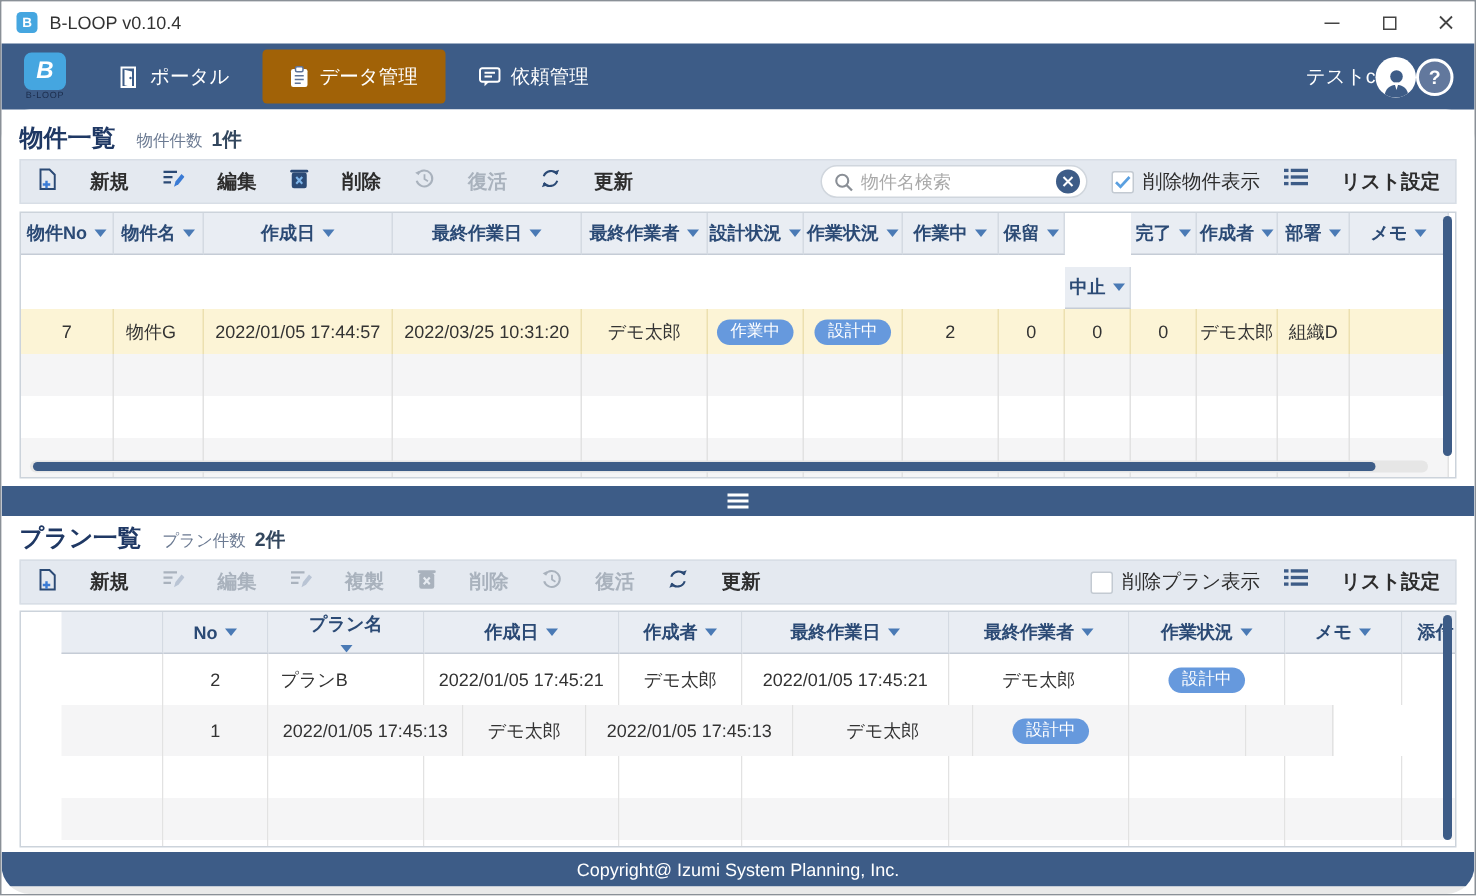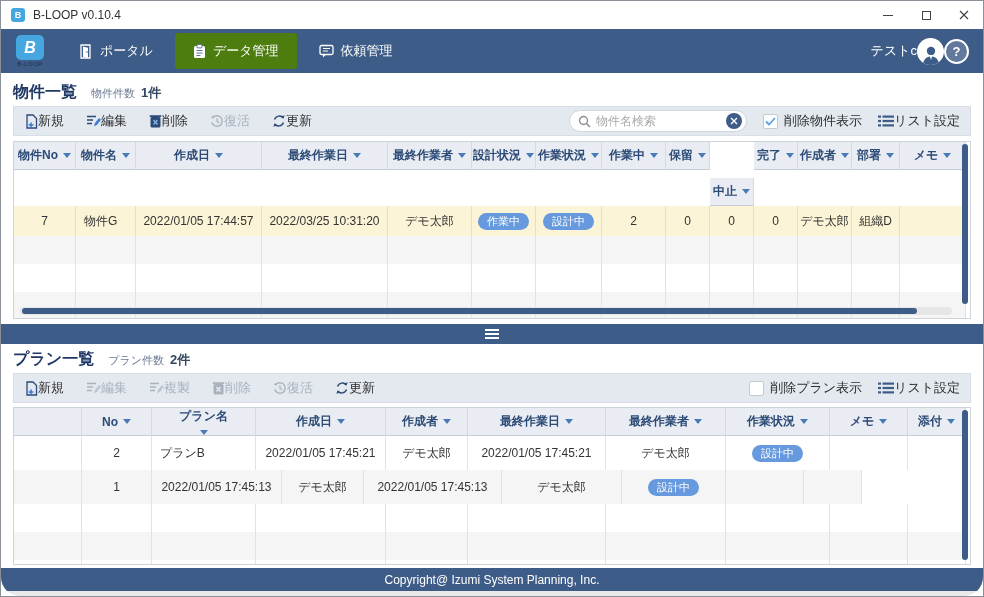--- a/index.html
+++ b/index.html
@@ -19,55 +19,55 @@
   .wc-max { width:9px; height:9px; border:1px solid #444; display:block; }
 
   
   .navbar { height:44px; background:#3d5c87; display:flex; align-items:center; flex:0 0 auto; }
   .logo { width:50px; display:flex; flex-direction:column; align-items:center; margin-left:4px; }
   .logo-square { width:28px; height:25px; background:#45a6e0; border-radius:5px; color:#fff;
                  font-weight:bold; font-size:16px; font-style:italic; display:flex; align-items:center; justify-content:center; }
   .logo-caption { font-size:6px; color:#1b2d4d; letter-spacing:.5px; margin-top:1px; }
   .tabs { display:flex; height:100%; align-items:stretch; margin-left:4px; }
   .tab { display:flex; align-items:center; gap:7px; padding:0 18px; color:#fff; font-size:13px; margin:4px 2px; border-radius:3px; }
-  .tab.active { background:#4d7c0f; }
+  .tab.active { background:#a16207; }
   .nav-right { margin-left:auto; display:flex; align-items:center; margin-right:14px; }
   .user-name { color:#fff; font-size:13px; }
   .avatar { width:27px; height:27px; border-radius:50%; background:#fff; display:flex; align-items:flex-end; justify-content:center; overflow:hidden; }
   .help-circle { width:25px; height:25px; border-radius:50%; border:2px solid #fff; background:#62789d;
                  color:#fff; font-size:13px; font-weight:bold; display:flex; align-items:center; justify-content:center; }
 
   
   .content { flex:1 1 auto; display:flex; flex-direction:column; background:#fff; overflow:hidden;border-radius:19px; }
   .pad { padding:0 12px; }
   .section-head { display:flex; align-items:baseline; margin-top:9px; height:20px; }
   .section-title { font-size:16px; font-weight:bold; color:#1f3864; }
   .count-label { font-size:11px; color:#6b7a92; margin-left:14px; }
   .count-value { font-size:13px; color:#33475e; margin-left:6px; font-weight:bold; }
 
   
   .toolbar { height:30px; background:#e4e9f0; border:1px solid #d8dee6; display:flex; align-items:center;
              padding:0 10px; margin-top:4px; font-size:13px; color:#2d2d2d; }
-  .tbtn { display:flex; align-items:center; gap:0; margin-right:22px; cursor:default; white-space:nowrap; }
+  .tbtn { display:flex; gap:22px; margin-right:22px; cursor:default; white-space:nowrap;font-weight:bold; }
   .tbtn.disabled { color:#a9b2bd; }
   .toolbar-right { margin-left:auto; display:flex; align-items:center; gap:16px; }
   .searchbox { width:178px; height:22px; background:#fff; border:1px solid #d0d6dd; border-radius:11px;
                display:flex; align-items:center; padding:0 4px 0 8px; }
   .searchbox input { border:none; outline:none; flex:1; font-size:12px; color:#737373; min-width:0; background:transparent;
                      font-family:"Liberation Sans", sans-serif; }
   .searchbox input::placeholder { color:#a9a9a9; }
   .clear-btn { width:16px; height:16px; border-radius:50%; background:#3d5c87; display:flex; align-items:center; justify-content:center; flex:0 0 auto; }
   .check-wrap { display:flex; align-items:center; gap:6px; white-space:nowrap; }
   .checkbox { width:15px; height:15px; background:#fff; border:1px solid #c3cad2; border-radius:2px;
               display:flex; align-items:center; justify-content:center; }
 
   
   .tablewrap { position:relative; margin-top:5px; border:1px solid #ccd3db; background:#fff; overflow:hidden; }
   .t1 { height:178px; }
-  .t2 { height:158px; margin-top:4px; }
+  .t2 { height:158px; margin-top:4px;padding-left:27px; }
   .trow { display:flex; align-items:stretch; }
   .cell { display:flex; align-items:center; justify-content:center; border-right:1px solid #e2e2e2;
           font-size:12px; color:#333; overflow:hidden; white-space:nowrap; flex:0 0 auto; }
   .thead .cell { background:#e9edf3; color:#2b4a75; font-weight:bold; font-size:12px;
                  border-right:1px solid #d4dae2; border-bottom:1px solid #c5ccd6; height:28px; gap:5px; }
   .rowh30 .cell { height:30px; }
   .rowh34 .cell { height:34px; }
   .rowh28 .cell { height:28px; }
   .sel .cell { background:#fcf4d6; border-right:1px solid #ece0b0; }
   .gray .cell { background:#f5f5f6; }

